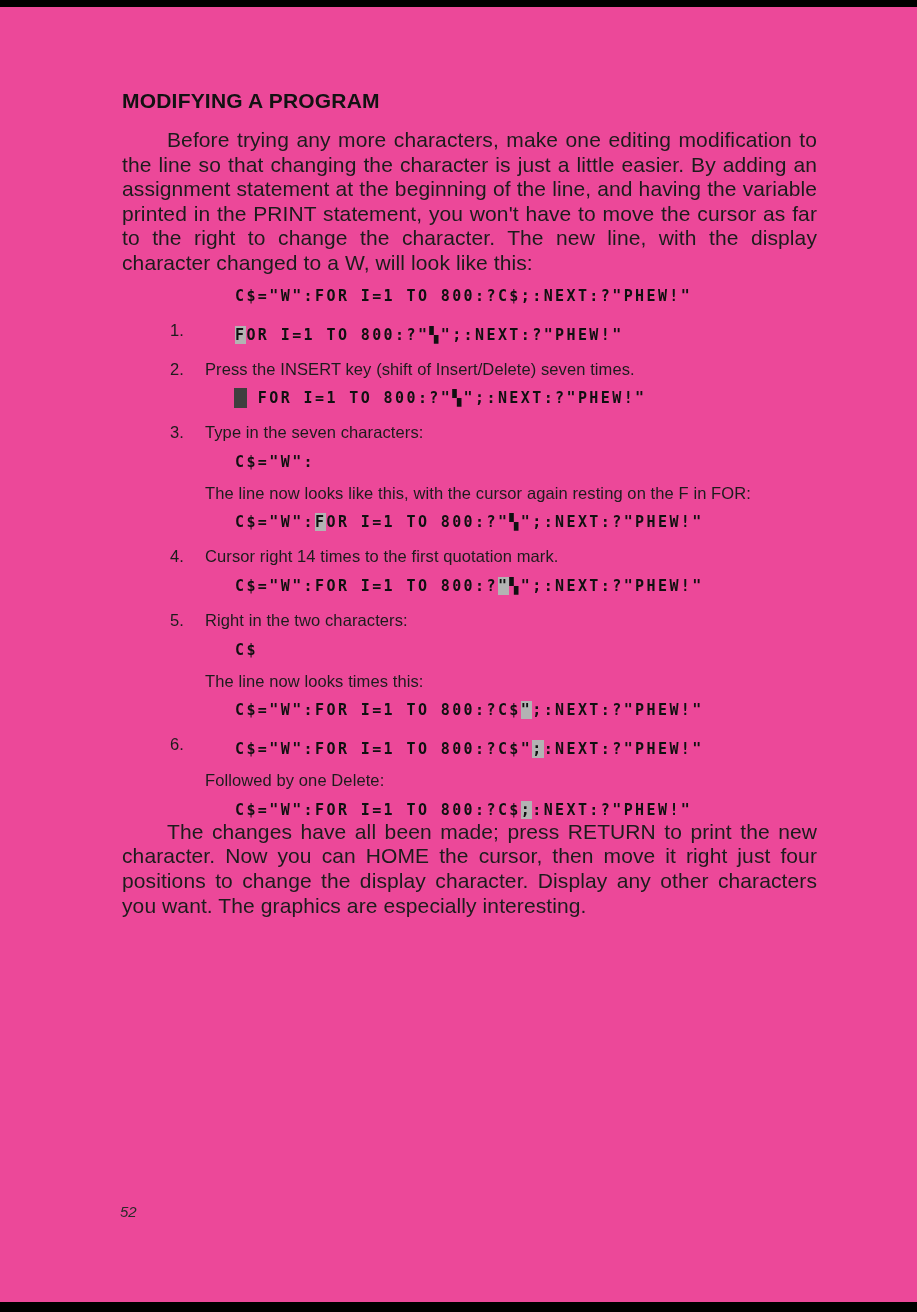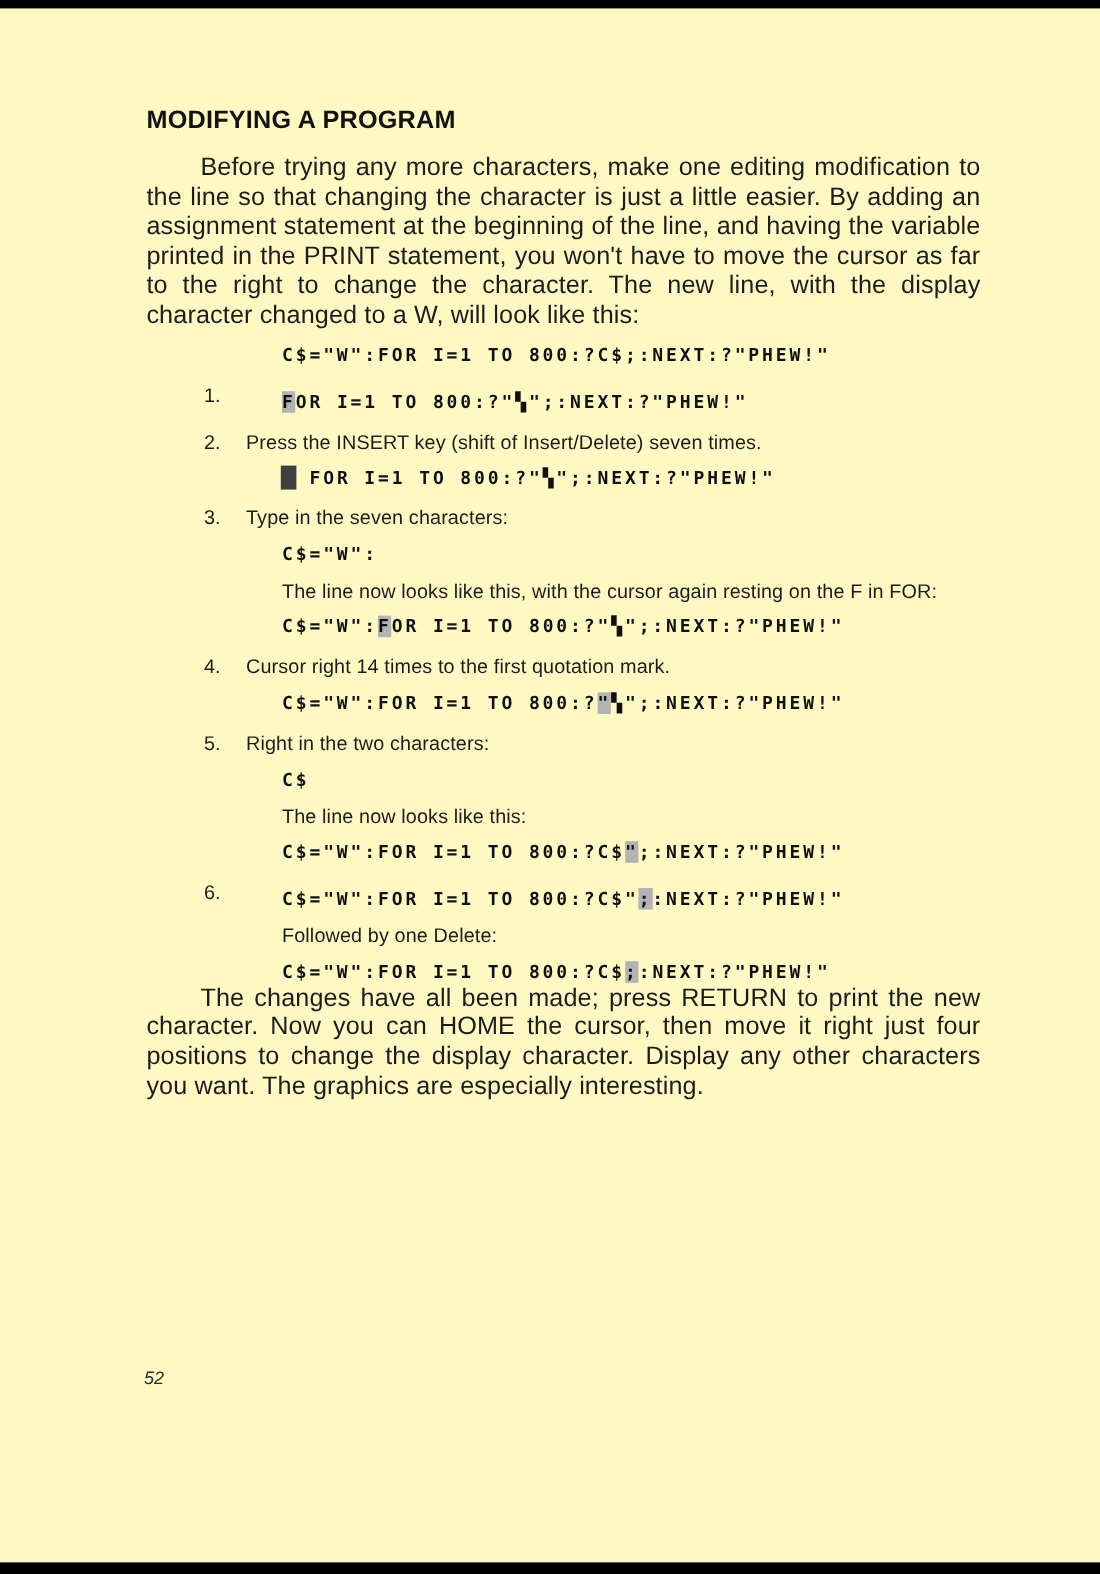--- a/index.html
+++ b/index.html
@@ -1,20 +1,20 @@
 <!DOCTYPE html>
 <html><head>
 <meta charset="utf-8">
 <style>
   html, body { margin: 0; padding: 0; background: #ffffff; }
   .page {
     position: relative;
     width: 917px;
     height: 1312px;
-    background: #fef9c3;
+    background: #ec4899;
     overflow: hidden;
     font-family: "Liberation Sans", sans-serif;
     color: #1c1c1c;
   }
   .edge { position: absolute; left: 0; width: 100%; background: #000; }
   .edge.top { top: 0; height: 7px; }
   .edge.bottom { bottom: 0; height: 10px; }
 
   .content { padding: 0 100px 0 122px; }
 
@@ -43,34 +43,34 @@
   .step .num {
     width: 35px; margin-left: 48px; flex: none;
     font-size: 16.5px; line-height: 24.6px;
   }
   .step .sbody { flex: 1; }
   .step .stext {
     margin: 0; font-size: 16.5px; line-height: 24.6px;
     text-align: justify; letter-spacing: 0.1px;
   }
   .step .code { margin: 9px 0 0 30px; }
-  .step .note { margin-top: 10px; margin-left: 30px; }
+  .step .note { margin-top: 10px; }
 
   .cur-l { background: #b3b3b3; }
   .cur-d {
     background: #3f3f3f;
     box-shadow: 0 0 0 1px #3f3f3f;
   }
   .glyph-block {
     display: inline-block; width: 13px; height: 14px;
     background: #c2c2c2; vertical-align: -1px; margin: 0 3px 0 1px;
   }
 
   .pagenum {
-    position: absolute; left: 120px; top: 1140px;
+    position: absolute; left: 120px; top: 1203px;
     font-size: 15px; font-style: italic; color: #2a2a2a;
   }
 </style>
 </head>
 <body>
 
 <div class="page">
   <div class="edge top"></div>
 
   <div class="content">
@@ -114,21 +114,21 @@
           <p class="stext">Cursor right 14 times to the first quotation mark.</p>
           <div class="code"><span>C$="W":FOR I=1 TO 800:?</span><span class="cur-l">"</span><span>▚";:NEXT:?"PHEW!"</span></div>
         </div>
       </div>
 
       <div class="step">
         <div class="num">5.</div>
         <div class="sbody">
           <p class="stext">Right in the two characters:</p>
           <div class="code"><span>C$</span></div>
-          <p class="stext note">The line now looks like this:</p>
+          <p class="stext note">The line now looks times this:</p>
           <div class="code"><span>C$="W":FOR I=1 TO 800:?C$</span><span class="cur-l">"</span><span>;:NEXT:?"PHEW!"</span></div>
         </div>
       </div>
 
       <div class="step">
         <div class="num">6.</div>
         <div class="sbody">
           <div class="code"><span>C$="W":FOR I=1 TO 800:?C$"</span><span class="cur-l">;</span><span>:NEXT:?"PHEW!"</span></div>
           <p class="stext note">Followed by one Delete:</p>
           <div class="code"><span>C$="W":FOR I=1 TO 800:?C$</span><span class="cur-l">;</span><span>:NEXT:?"PHEW!"</span></div>

